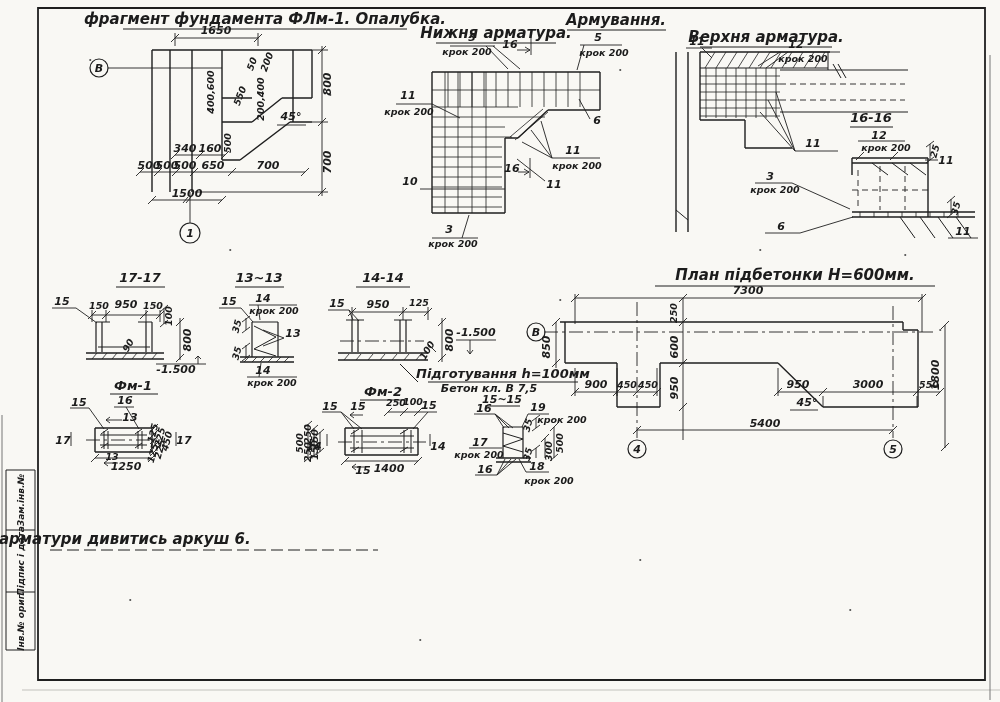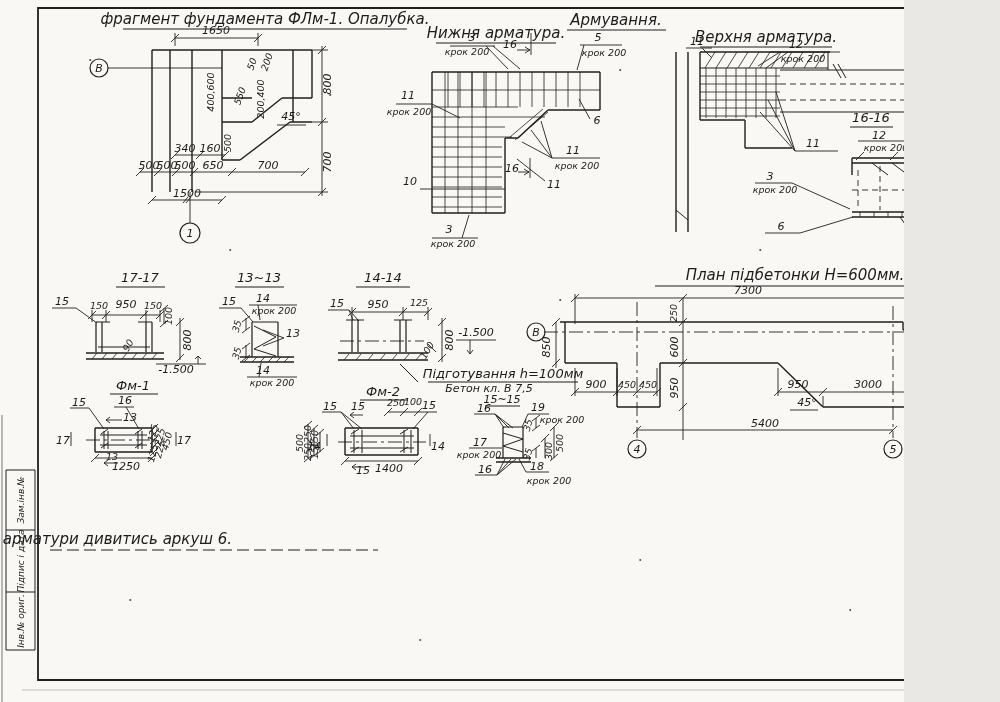--- a/index.html
+++ b/index.html
@@ -1,16 +1,16 @@
 <!DOCTYPE html>
 <html><head>
 <meta charset="utf-8">
 <style>
   html,body{margin:0;padding:0;background:#e9e8e4;}
-  .sheet{position:relative;width:904px;height:702px;background:#f9f8f4;overflow:hidden;}
+  .sheet{position:relative;width:1000px;height:702px;background:#f9f8f4;overflow:hidden;font-weight:bold;}
   svg{display:block;}
   path,line,circle{fill:none;stroke:#1f1f1f;}
   .w14{stroke-width:1.4}
   .w12{stroke-width:1.2}
   .w10{stroke-width:1.0}
   .w08{stroke-width:.8}
   .dim{stroke-width:.9}
   .dash{stroke-width:.9;stroke-dasharray:6 4}
   .dashdot{stroke-width:.9;stroke-dasharray:14 4 3 4}
   .frame{stroke-width:1.8}

